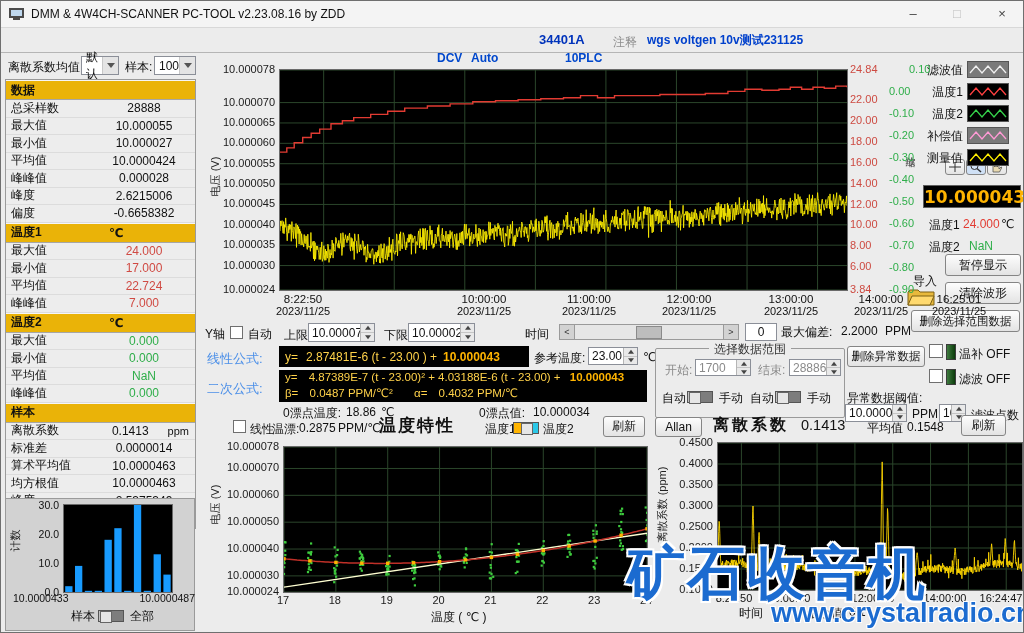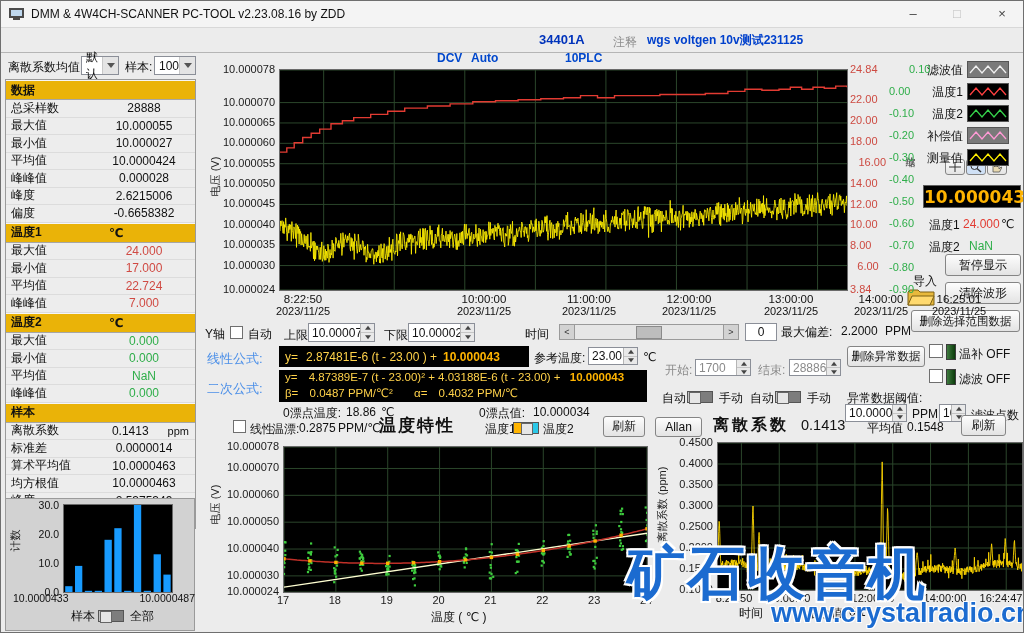--- a/index.html
+++ b/index.html
@@ -287,20 +287,23 @@
   <span class="abs" style="left:298px;top:420px">0.2875</span>
   <span class="abs" style="left:337px;top:420px">PPM/℃</span>
   <span class="abs" style="left:378px;top:413px;font-size:17px;font-weight:bold;letter-spacing:2px">温度特性</span>
   <span class="abs" style="left:484px;top:420px">温度1</span>
   <div class="tgl temp" style="left:512px;top:421px">
       <span class="th" style="left:7px"></span>
     </div>
   <span class="abs" style="left:542px;top:420px">温度2</span>
   <div class="btn" style="left:602px;top:415px;width:42px;height:21px">刷新</div>
 
+  <div class="groupbox" style="left:654px;top:347px;width:190px;height:70px">
+    <span class="gt">选择数据范围</span>
+  </div>
   <span class="abs" style="left:664px;top:361px;color:#8a8a8a">开始:</span>
   <div class="spin" style="left:694px;top:358px;width:56px;height:17px;color:#8a8a8a">
     <span class="v">1700</span>
       <span class="ud">
         <i class="up"></i>
         <i class="dn"></i>
       </span>
   </div>
   <span class="abs" style="left:757px;top:361px;color:#8a8a8a">结束:</span>
   <div class="spin" style="left:788px;top:358px;width:52px;height:17px;color:#8a8a8a">
@@ -447,26 +450,26 @@
     <div class="abs" style="left: 216px; top: 176.074px; width: 58px; text-align: right; font-size: 11px; color: rgb(26, 26, 26);">10.000050</div>
     <div class="abs" style="left: 216px; top: 196.444px; width: 58px; text-align: right; font-size: 11px; color: rgb(26, 26, 26);">10.000045</div>
     <div class="abs" style="left: 216px; top: 216.815px; width: 58px; text-align: right; font-size: 11px; color: rgb(26, 26, 26);">10.000040</div>
     <div class="abs" style="left: 216px; top: 237.185px; width: 58px; text-align: right; font-size: 11px; color: rgb(26, 26, 26);">10.000035</div>
     <div class="abs" style="left: 216px; top: 257.556px; width: 58px; text-align: right; font-size: 11px; color: rgb(26, 26, 26);">10.000030</div>
     <div class="abs" style="left: 216px; top: 282px; width: 58px; text-align: right; font-size: 11px; color: rgb(26, 26, 26);">10.000024</div>
     <div class="abs" style="left: 849px; top: 62px; width: 36px; text-align: left; font-size: 11px; color: rgb(205, 74, 65);">24.84</div>
     <div class="abs" style="left: 849px; top: 91.7524px; width: 36px; text-align: left; font-size: 11px; color: rgb(205, 74, 65);">22.00</div>
     <div class="abs" style="left: 849px; top: 112.705px; width: 36px; text-align: left; font-size: 11px; color: rgb(205, 74, 65);">20.00</div>
     <div class="abs" style="left: 849px; top: 133.657px; width: 36px; text-align: left; font-size: 11px; color: rgb(205, 74, 65);">18.00</div>
-    <div class="abs" style="left: 849px; top: 154.61px; width: 36px; text-align: right; font-size: 11px; color: rgb(205, 74, 65);">16.00</div>
+    <div class="abs" style="left: 849px; top: 154.61px; width: 36px; text-align: left; font-size: 11px; color: rgb(205, 74, 65);">16.00</div>
     <div class="abs" style="left: 849px; top: 175.562px; width: 36px; text-align: left; font-size: 11px; color: rgb(205, 74, 65);">14.00</div>
     <div class="abs" style="left: 849px; top: 196.514px; width: 36px; text-align: left; font-size: 11px; color: rgb(205, 74, 65);">12.00</div>
     <div class="abs" style="left: 849px; top: 217.467px; width: 36px; text-align: left; font-size: 11px; color: rgb(205, 74, 65);">10.00</div>
     <div class="abs" style="left: 849px; top: 238.419px; width: 36px; text-align: left; font-size: 11px; color: rgb(205, 74, 65);">8.00</div>
-    <div class="abs" style="left: 849px; top: 259.371px; width: 36px; text-align: center; font-size: 11px; color: rgb(205, 74, 65);">6.00</div>
+    <div class="abs" style="left: 849px; top: 259.371px; width: 36px; text-align: left; font-size: 11px; color: rgb(205, 74, 65);">6.00</div>
     <div class="abs" style="left: 849px; top: 282px; width: 36px; text-align: left; font-size: 11px; color: rgb(205, 74, 65);">3.84</div>
     <div class="abs" style="left: 888px; top: 62px; width: 34px; text-align: left; font-size: 11px; color: rgb(47, 174, 74); padding-left: 20px;">0.10</div>
     <div class="abs" style="left: 888px; top: 84px; width: 34px; text-align: left; font-size: 11px; color: rgb(47, 174, 74);">0.00</div>
     <div class="abs" style="left: 888px; top: 106px; width: 34px; text-align: left; font-size: 11px; color: rgb(47, 174, 74);">-0.10</div>
     <div class="abs" style="left: 888px; top: 128px; width: 34px; text-align: left; font-size: 11px; color: rgb(47, 174, 74);">-0.20</div>
     <div class="abs" style="left: 888px; top: 150px; width: 34px; text-align: left; font-size: 11px; color: rgb(47, 174, 74);">-0.30</div>
     <div class="abs" style="left: 888px; top: 172px; width: 34px; text-align: left; font-size: 11px; color: rgb(47, 174, 74);">-0.40</div>
     <div class="abs" style="left: 888px; top: 194px; width: 34px; text-align: left; font-size: 11px; color: rgb(47, 174, 74);">-0.50</div>
     <div class="abs" style="left: 888px; top: 216px; width: 34px; text-align: left; font-size: 11px; color: rgb(47, 174, 74);">-0.60</div>
     <div class="abs" style="left: 888px; top: 238px; width: 34px; text-align: left; font-size: 11px; color: rgb(47, 174, 74);">-0.70</div>

